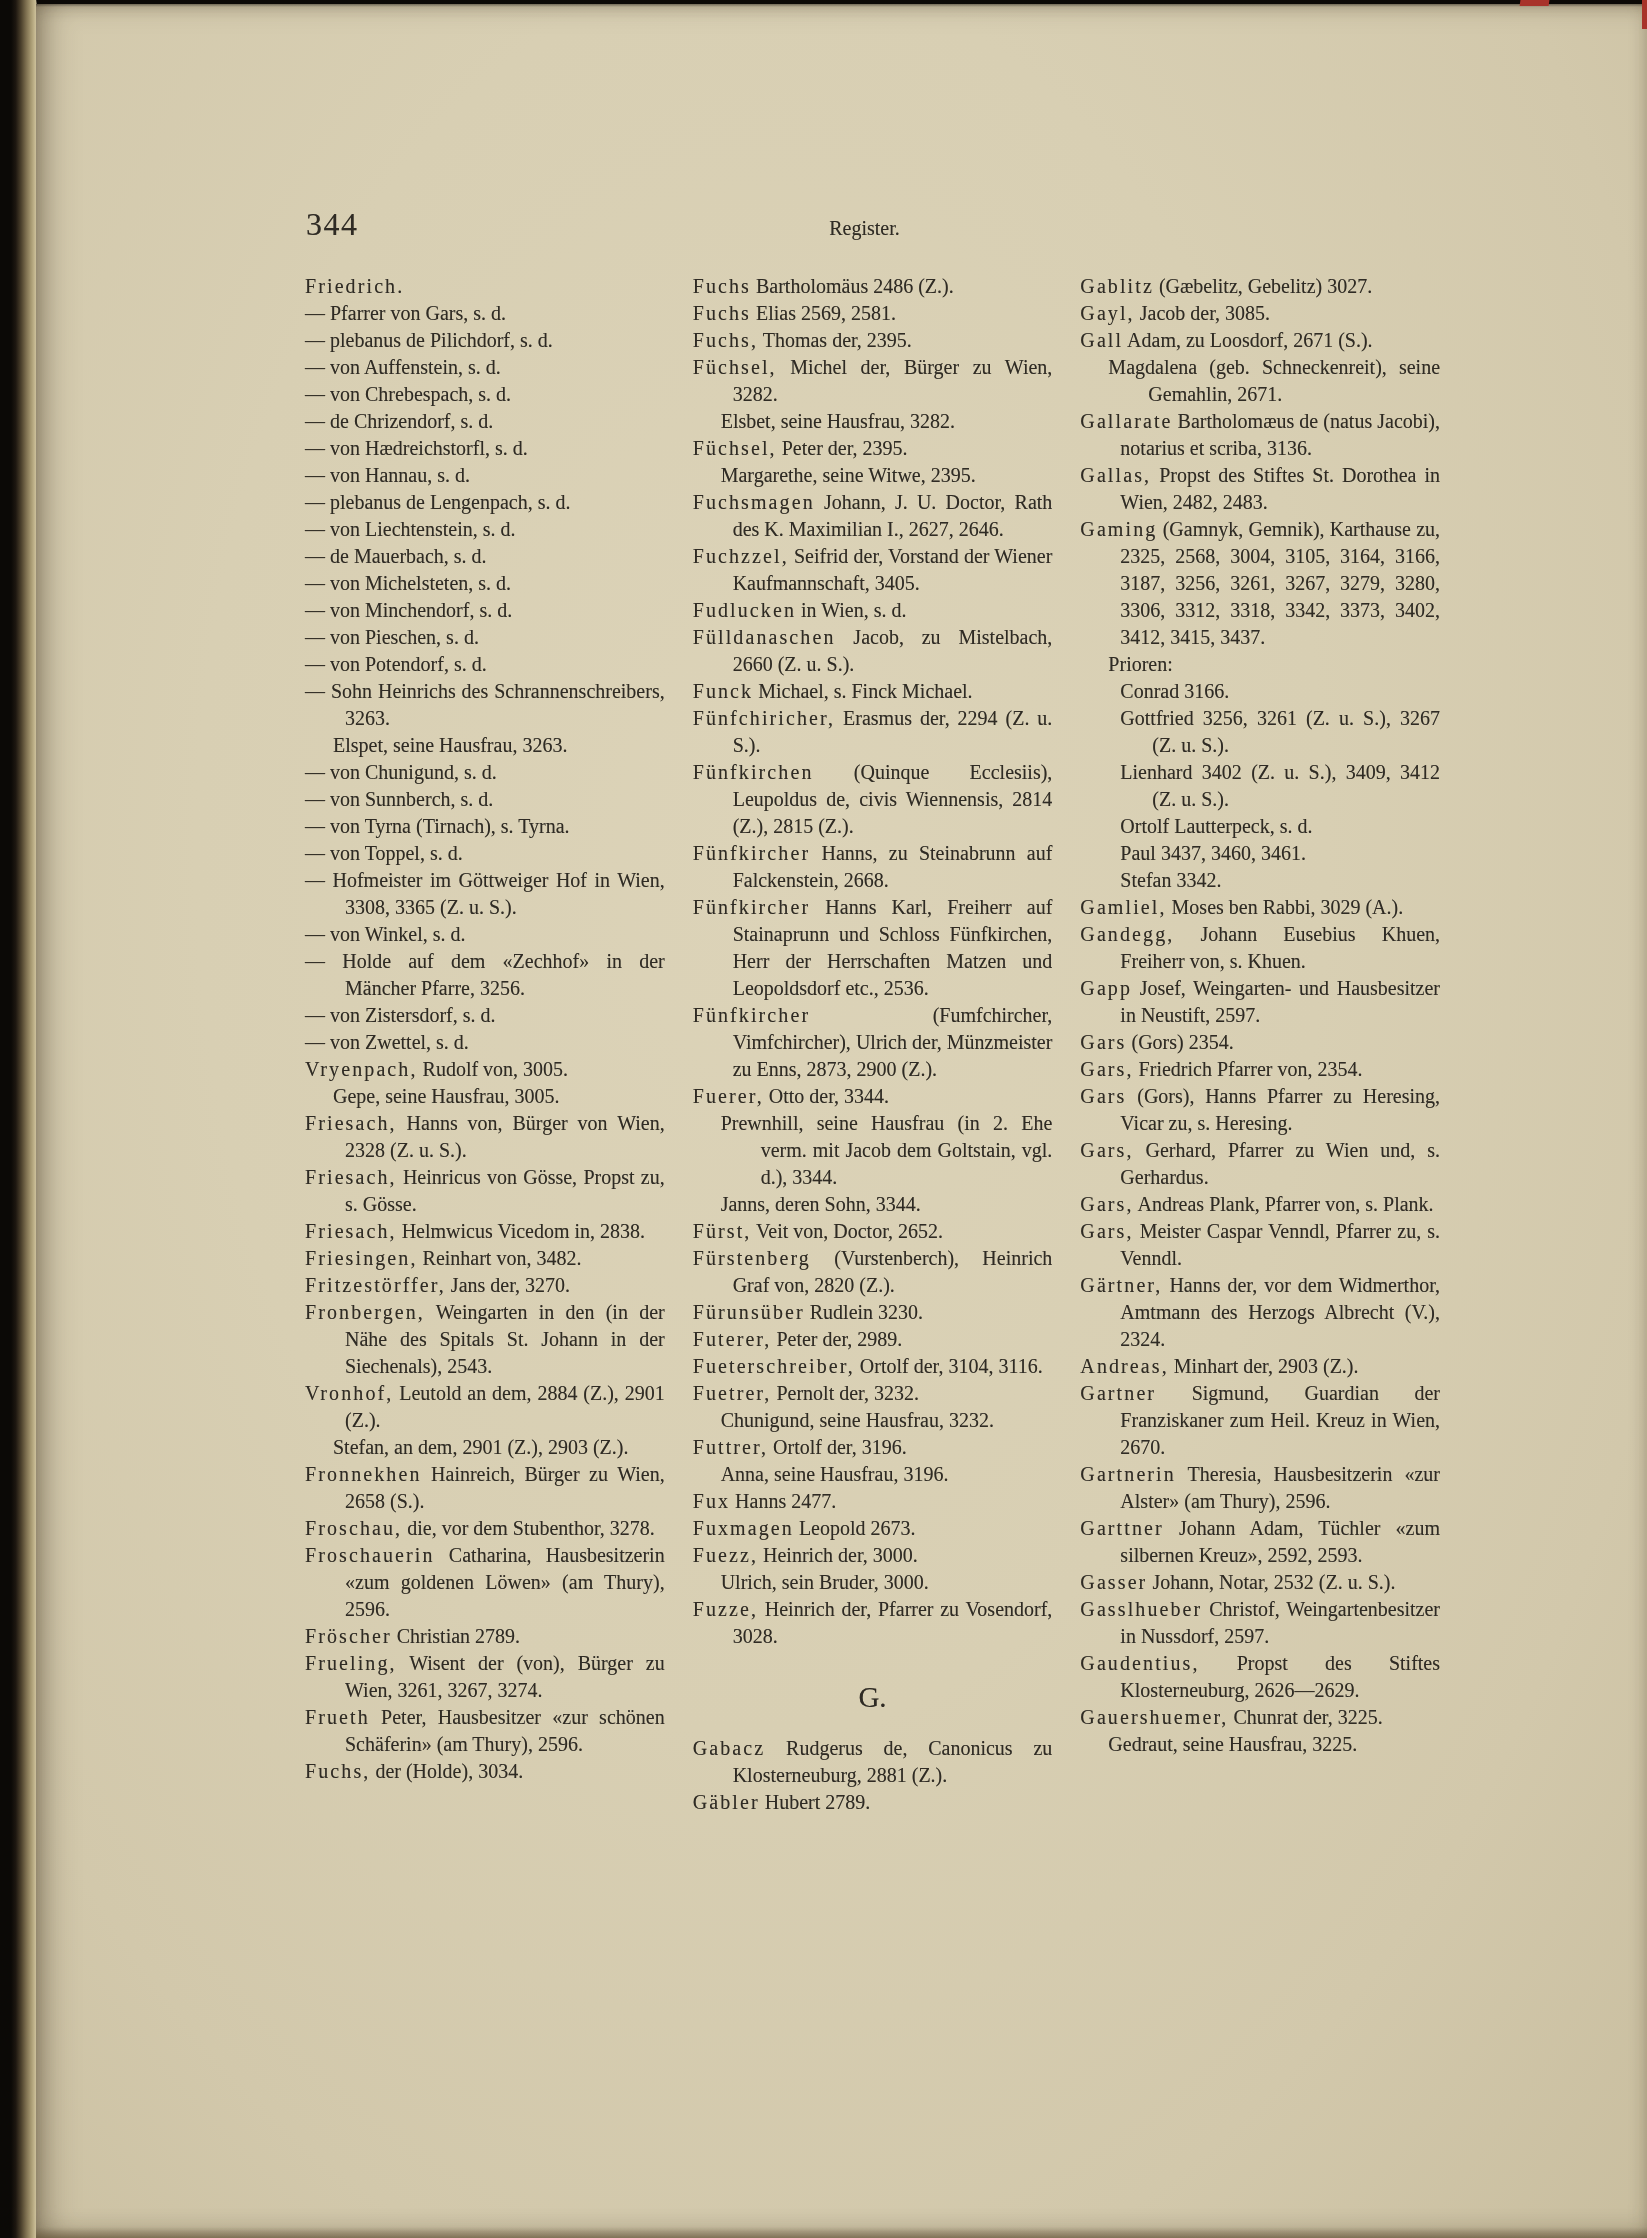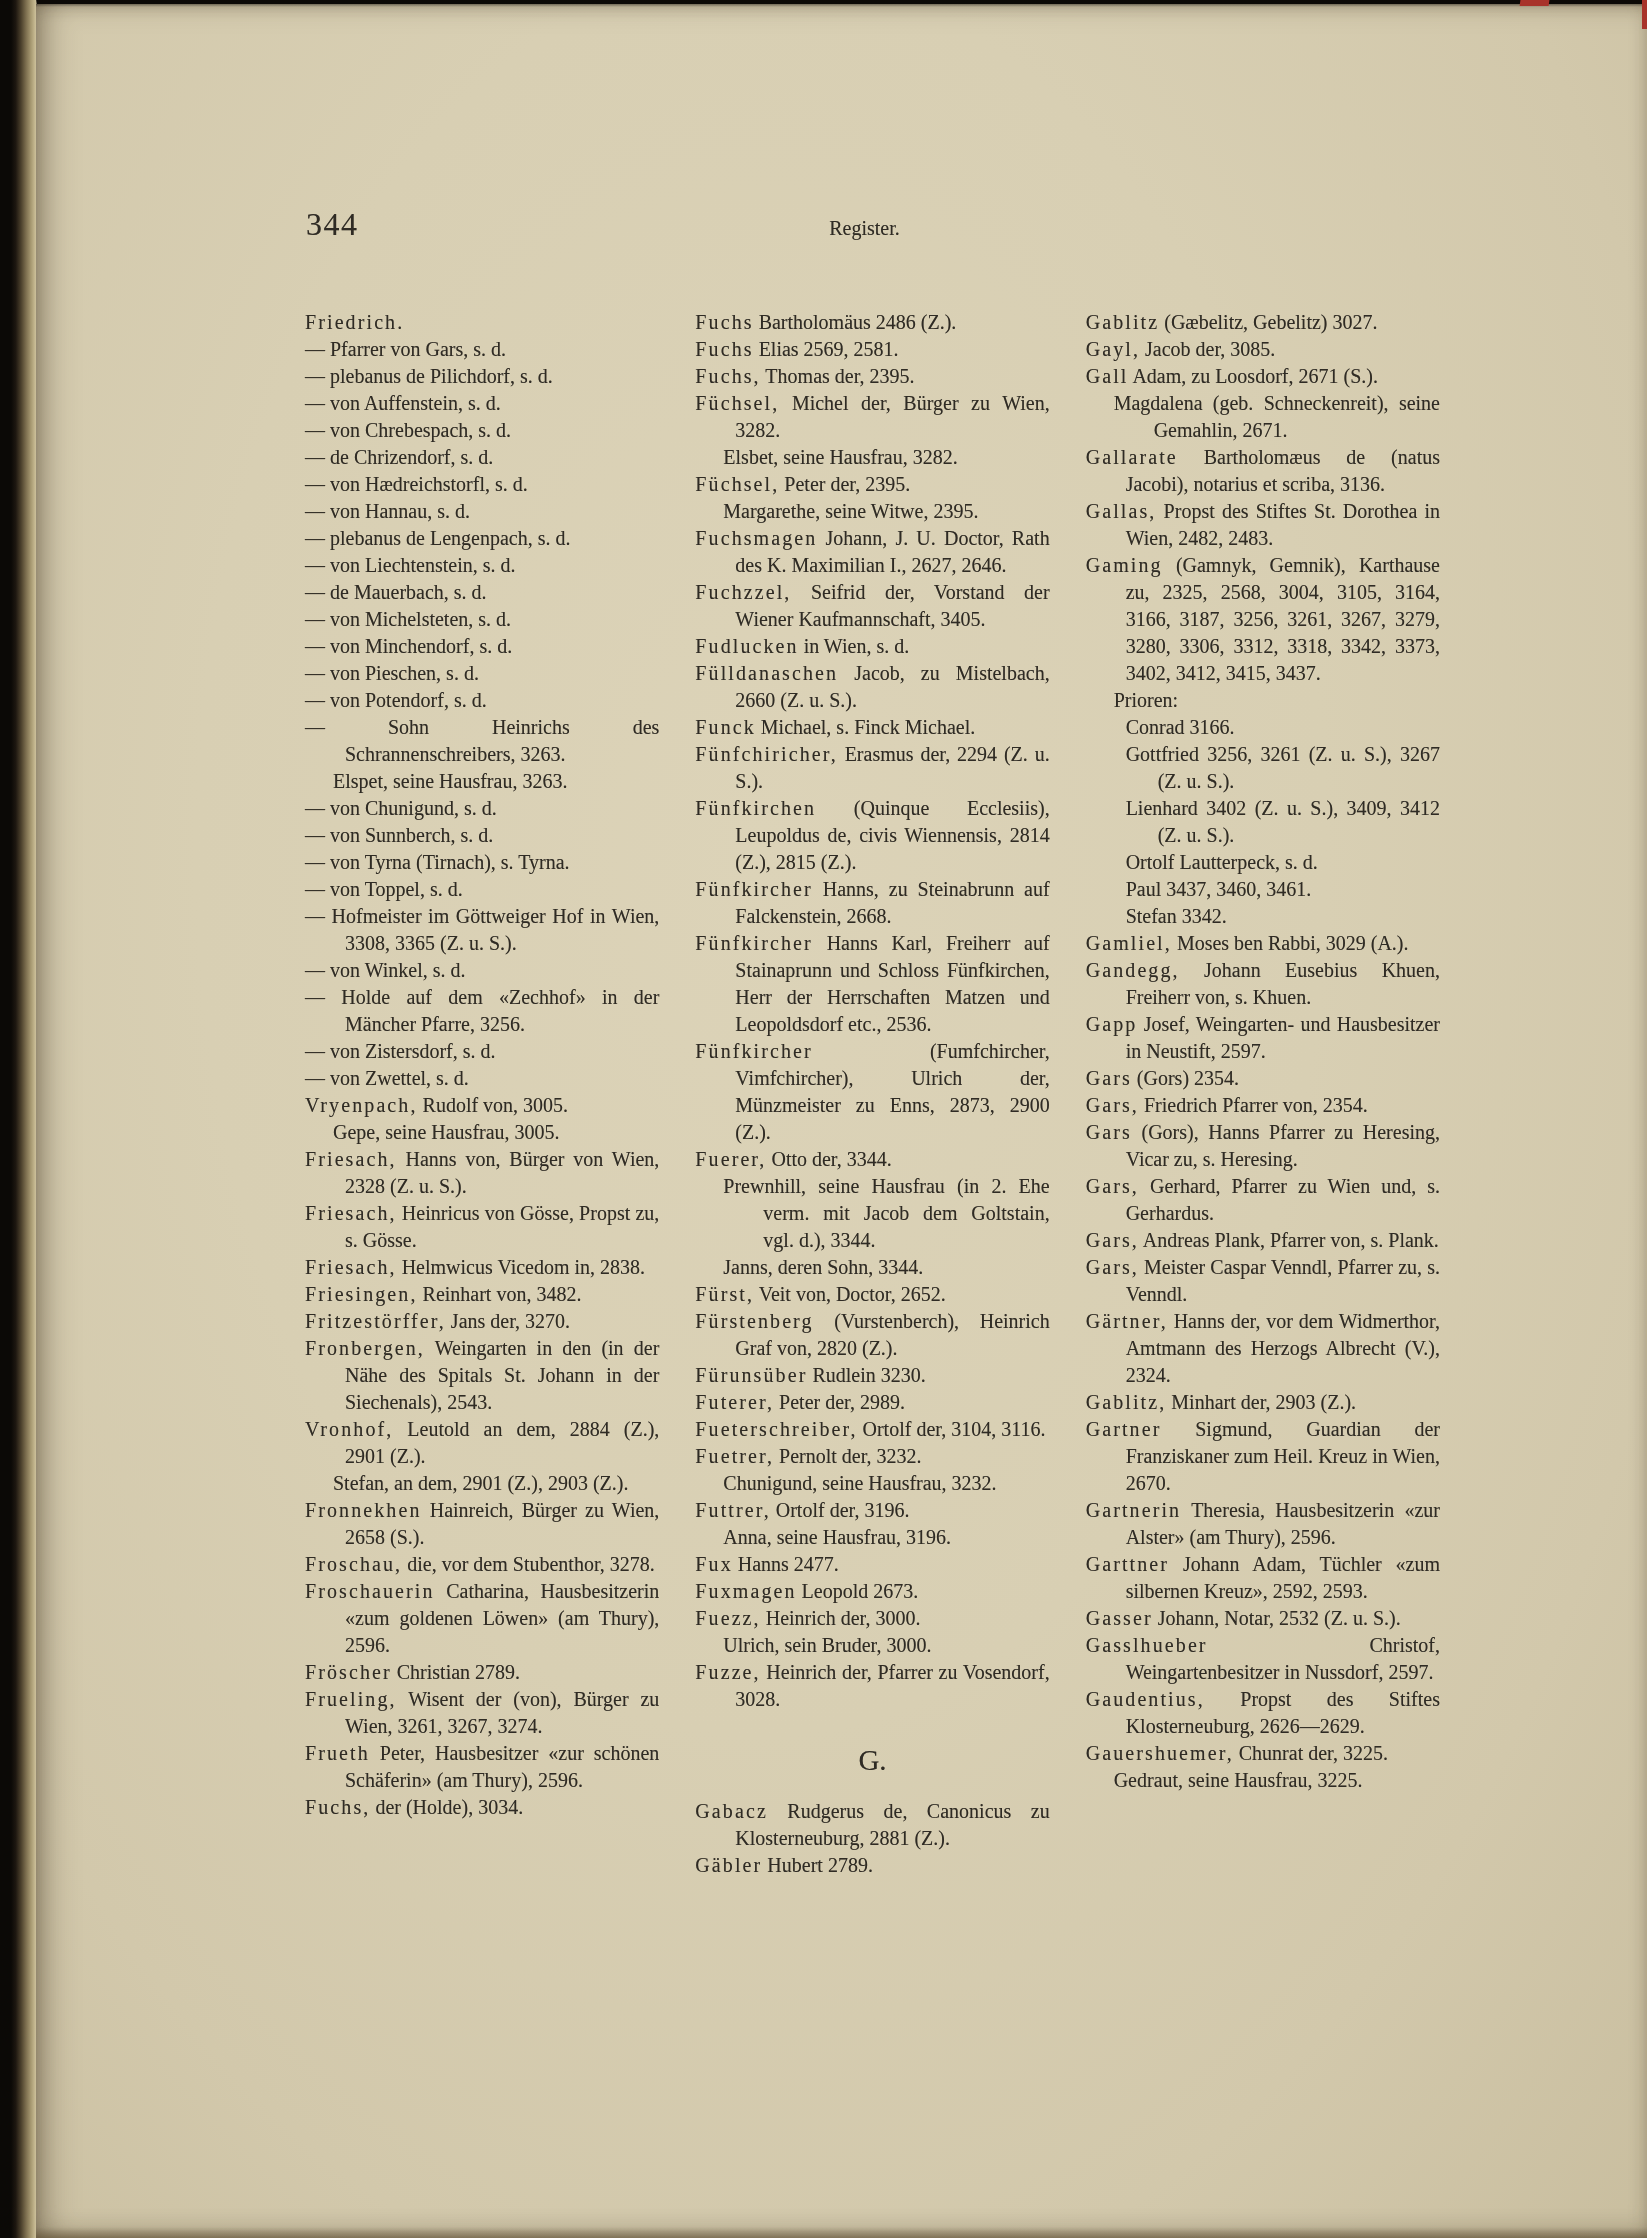--- a/index.html
+++ b/index.html
@@ -98,22 +98,21 @@
   .running-title {
     position: absolute;
     left: 0;
     right: 16px;
     top: 1px;
     text-align: center;
     font-size: 20px;
   }
   .columns {
     display: flex;
-    gap: 36px;
-    margin-top: 36px;
+    gap: 28px;
   }
   .column {
     flex: 1 1 0;
     min-width: 0;
     text-align: justify;
   }
   .entry {
     margin: 0;
     padding-left: 2em;
     text-indent: -2em;
@@ -251,21 +250,21 @@
           <p class="entry indent-0"><span class="headword">Gamliel,</span> Moses ben Rabbi, 3029 (A.).</p>
           <p class="entry indent-0"><span class="headword">Gandegg,</span> Johann Eusebius Khuen, Freiherr von, s. Khuen.</p>
           <p class="entry indent-0"><span class="headword">Gapp</span> Josef, Weingarten- und Hausbesitzer in Neustift, 2597.</p>
           <p class="entry indent-0"><span class="headword">Gars</span> (Gors) 2354.</p>
           <p class="entry indent-0"><span class="headword">Gars,</span> Friedrich Pfarrer von, 2354.</p>
           <p class="entry indent-0"><span class="headword">Gars</span> (Gors), Hanns Pfarrer zu Heresing, Vicar zu, s. Heresing.</p>
           <p class="entry indent-0"><span class="headword">Gars,</span> Gerhard, Pfarrer zu Wien und, s. Gerhardus.</p>
           <p class="entry indent-0"><span class="headword">Gars,</span> Andreas Plank, Pfarrer von, s. Plank.</p>
           <p class="entry indent-0"><span class="headword">Gars,</span> Meister Caspar Venndl, Pfarrer zu, s. Venndl.</p>
           <p class="entry indent-0"><span class="headword">Gärtner,</span> Hanns der, vor dem Widmerthor, Amtmann des Herzogs Albrecht (V.), 2324.</p>
-          <p class="entry indent-0"><span class="headword">Gablitz,</span> Minhart der, 2903 (Z.).</p>
+          <p class="entry indent-0"><span class="headword">Andreas,</span> Minhart der, 2903 (Z.).</p>
           <p class="entry indent-0"><span class="headword">Gartner</span> Sigmund, Guardian der Franziskaner zum Heil. Kreuz in Wien, 2670.</p>
           <p class="entry indent-0"><span class="headword">Gartnerin</span> Theresia, Hausbesitzerin «zur Alster» (am Thury), 2596.</p>
           <p class="entry indent-0"><span class="headword">Garttner</span> Johann Adam, Tüchler «zum silbernen Kreuz», 2592, 2593.</p>
           <p class="entry indent-0"><span class="headword">Gasser</span> Johann, Notar, 2532 (Z. u. S.).</p>
           <p class="entry indent-0"><span class="headword">Gasslhueber</span> Christof, Weingartenbesitzer in Nussdorf, 2597.</p>
           <p class="entry indent-0"><span class="headword">Gaudentius,</span> Propst des Stiftes Klosterneuburg, 2626—2629.</p>
           <p class="entry indent-0"><span class="headword">Gauershuemer,</span> Chunrat der, 3225.</p>
           <p class="entry indent-1">Gedraut, seine Hausfrau, 3225.</p>
         </div>
     </div>

